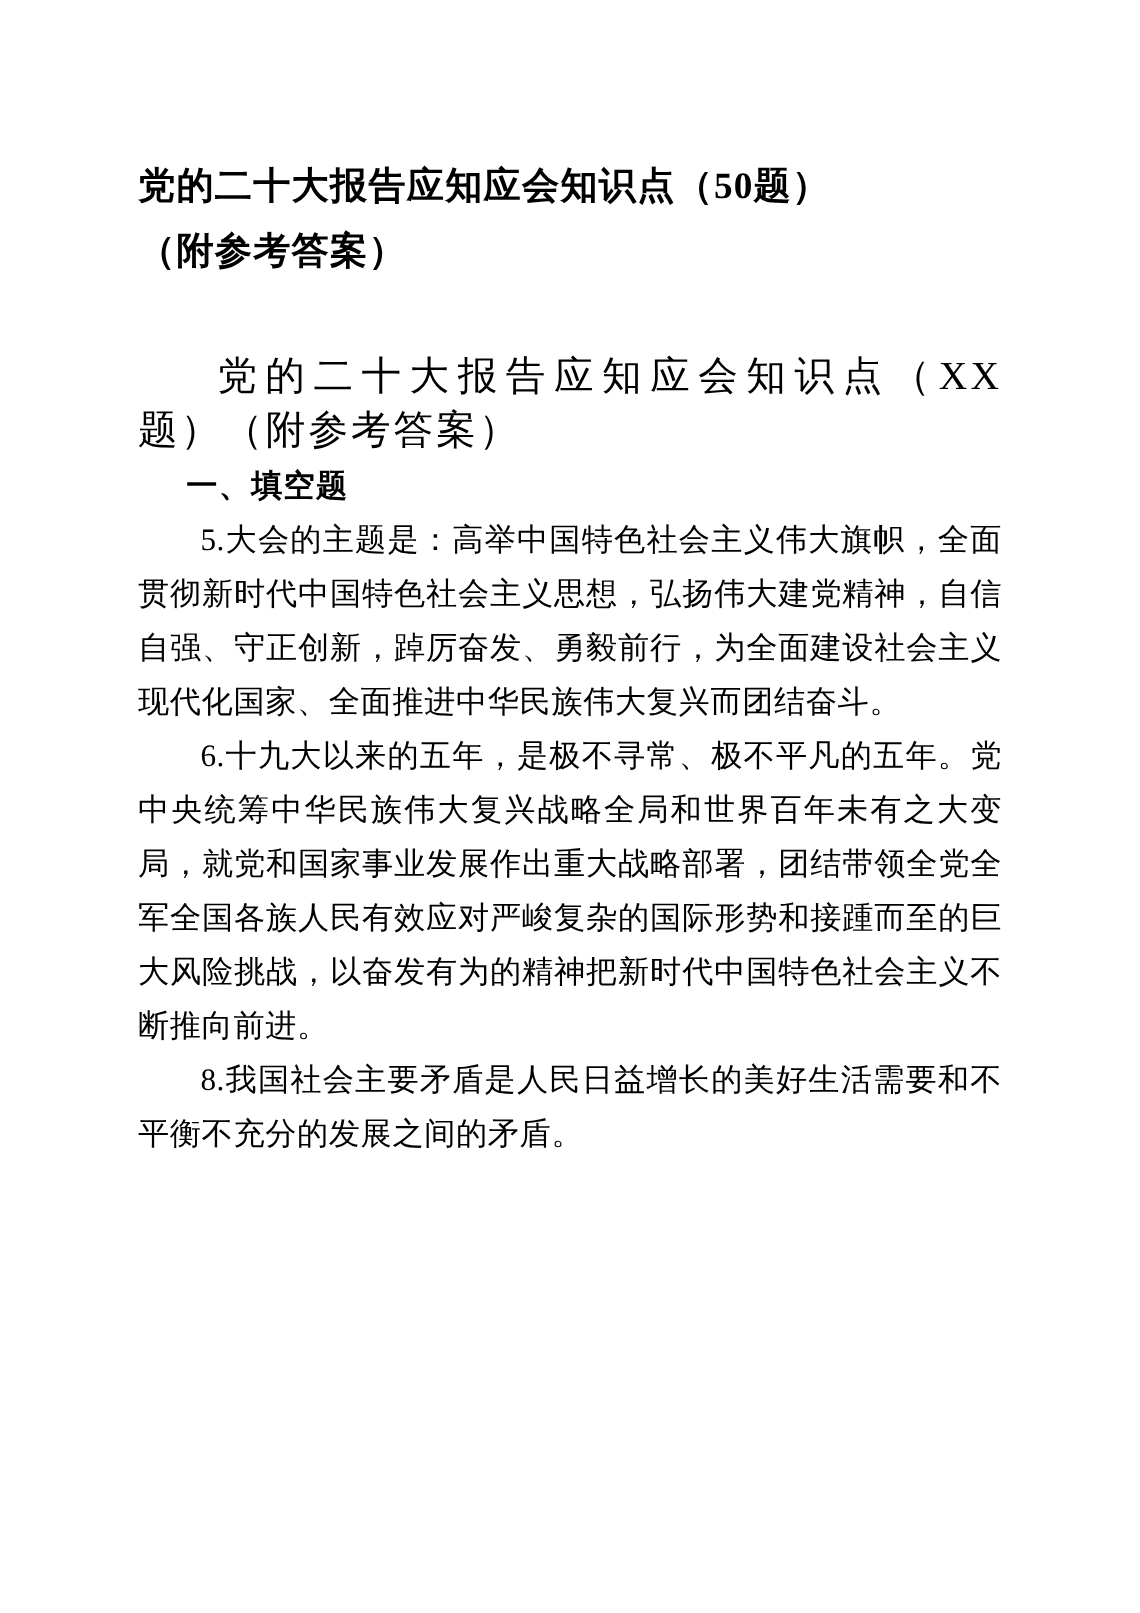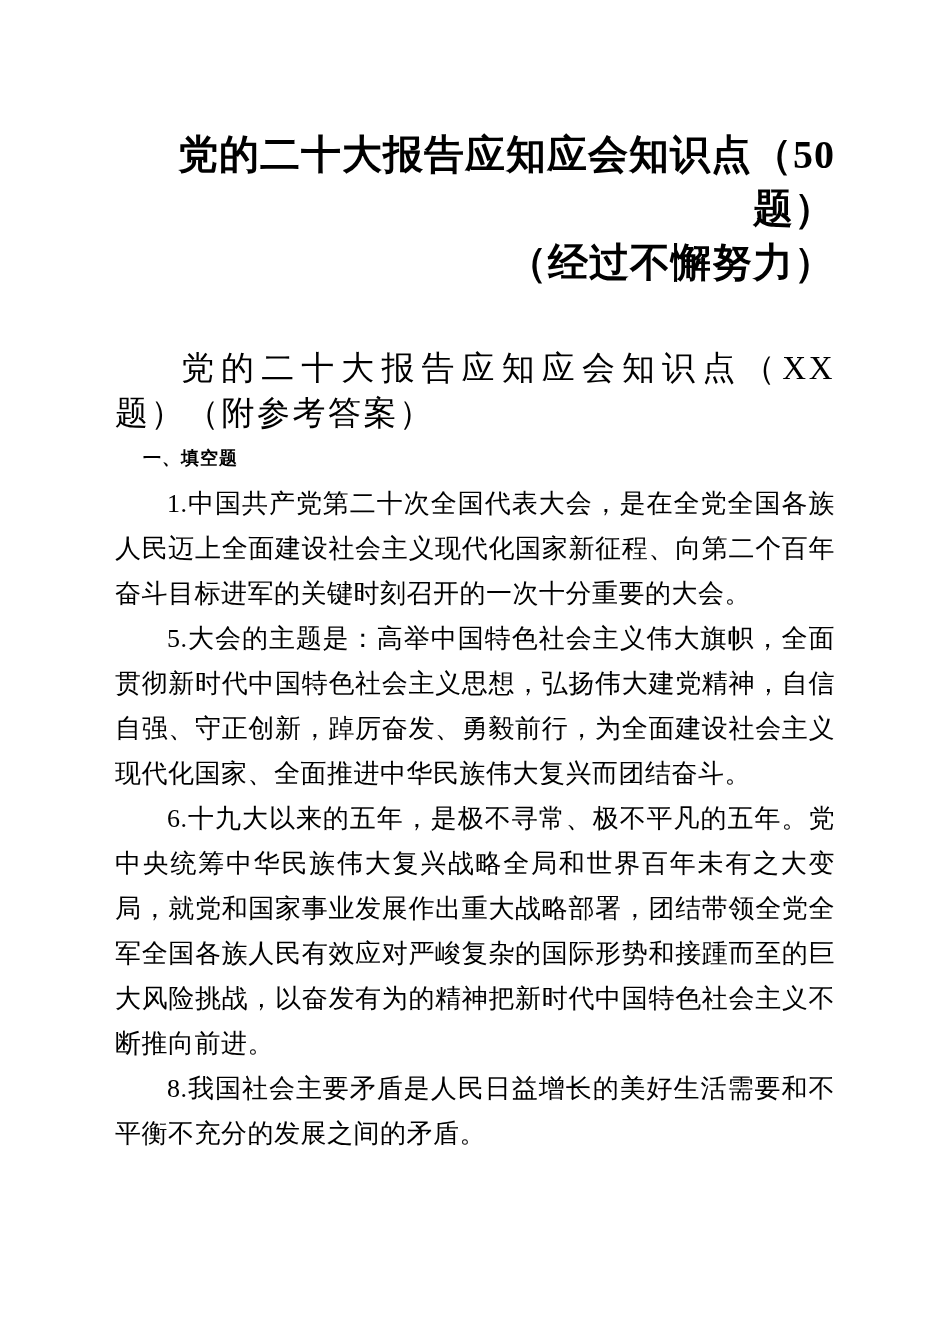--- a/index.html
+++ b/index.html
@@ -10,64 +10,63 @@
   .page {
     width: 950px;
     height: 1344px;
     margin: 0 auto;
     background: #ffffff;
     color: #000000;
     padding: 128px 115px 0 115px;
     overflow: hidden;
   }
   .title {
-    text-align: right;
+    text-align: left;
     font-weight: bold;
-    font-size: 40px;
+    font-size: 31px;
     line-height: 54px;
     margin-bottom: 56px;
   }
   .title-line {
     display: block;
     letter-spacing: 1px;
   }
   .subtitle {
     font-size: 33px;
     line-height: 45px;
     text-indent: 2em;
     letter-spacing: 2.5px;
     text-align: justify;
   }
   .section-heading {
-    font-size: 18px;
+    font-size: 26px;
     font-weight: bold;
     line-height: 45px;
     text-indent: 1.55em;
     letter-spacing: 1px;
   }
   .paragraphs p {
     font-size: 26px;
     line-height: 45px;
     text-indent: 2em;
     text-align: justify;
     letter-spacing: 0.5px;
   }
 </style>
 </head>
 <body>
 
 <div class="page">
   <h1 class="title">
     <span class="title-line">党的二十大报告应知应会知识点（50题）</span>
-    <span class="title-line">（经过不懈努力）</span>
+    <span class="title-line">（附参考答案）</span>
   </h1>
 
   <p class="subtitle">党的二十大报告应知应会知识点（XX题）（附参考答案）</p>
 
   <h2 class="section-heading">一、填空题</h2>
 
   <div class="paragraphs" id="paragraphs">
-      <p>1.中国共产党第二十次全国代表大会，是在全党全国各族人民迈上全面建设社会主义现代化国家新征程、向第二个百年奋斗目标进军的关键时刻召开的一次十分重要的大会。</p>
       <p>5.大会的主题是：高举中国特色社会主义伟大旗帜，全面贯彻新时代中国特色社会主义思想，弘扬伟大建党精神，自信自强、守正创新，踔厉奋发、勇毅前行，为全面建设社会主义现代化国家、全面推进中华民族伟大复兴而团结奋斗。</p>
       <p>6.十九大以来的五年，是极不寻常、极不平凡的五年。党中央统筹中华民族伟大复兴战略全局和世界百年未有之大变局，就党和国家事业发展作出重大战略部署，团结带领全党全军全国各族人民有效应对严峻复杂的国际形势和接踵而至的巨大风险挑战，以奋发有为的精神把新时代中国特色社会主义不断推向前进。</p>
       <p>8.我国社会主要矛盾是人民日益增长的美好生活需要和不平衡不充分的发展之间的矛盾。</p>
     </div>
 </div>
 
 </body></html>

